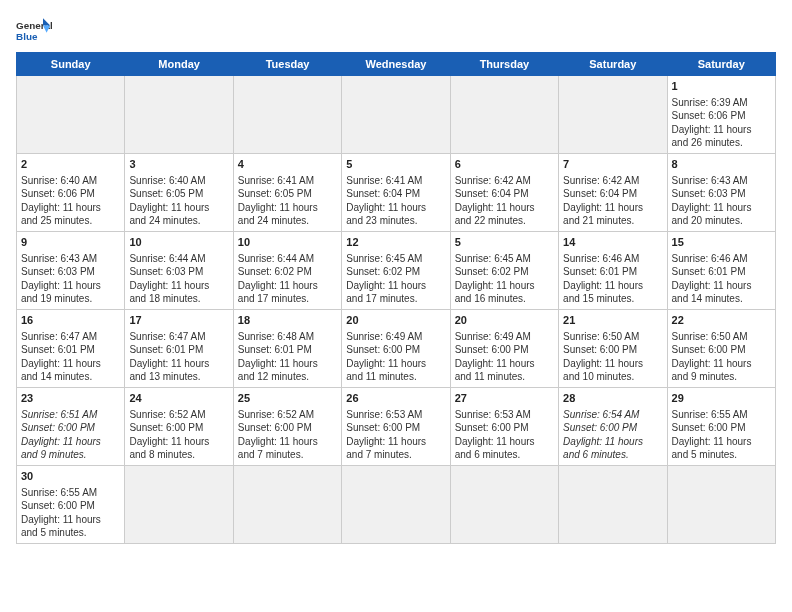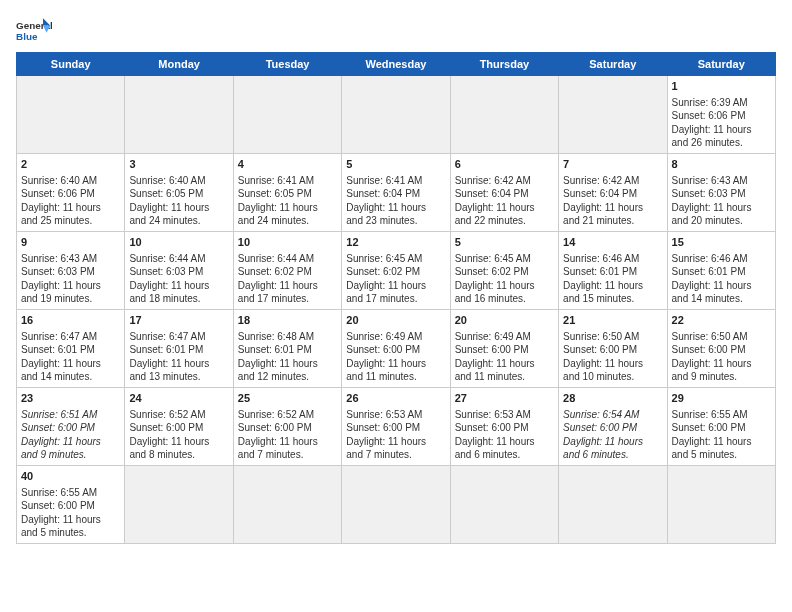--- a/index.html
+++ b/index.html
@@ -333,21 +333,21 @@
           <td>
             <span class="day-number">29</span>
             <div class="day-info" style="white-space: pre-line;">Sunrise: 6:55 AM
 Sunset: 6:00 PM
 Daylight: 11 hours
 and 5 minutes.</div>
           </td>
         </tr>
         <tr class="last-row">
           <td>
-            <span class="day-number">40</span>
+            <span class="day-number">30</span>
             <div class="day-info" style="white-space: pre-line;">Sunrise: 6:55 AM
 Sunset: 6:00 PM
 Daylight: 11 hours
 and 5 minutes.</div>
           </td>
           <td class="empty"></td>
           <td class="empty"></td>
           <td class="empty"></td>
           <td class="empty"></td>
           <td class="empty"></td>

